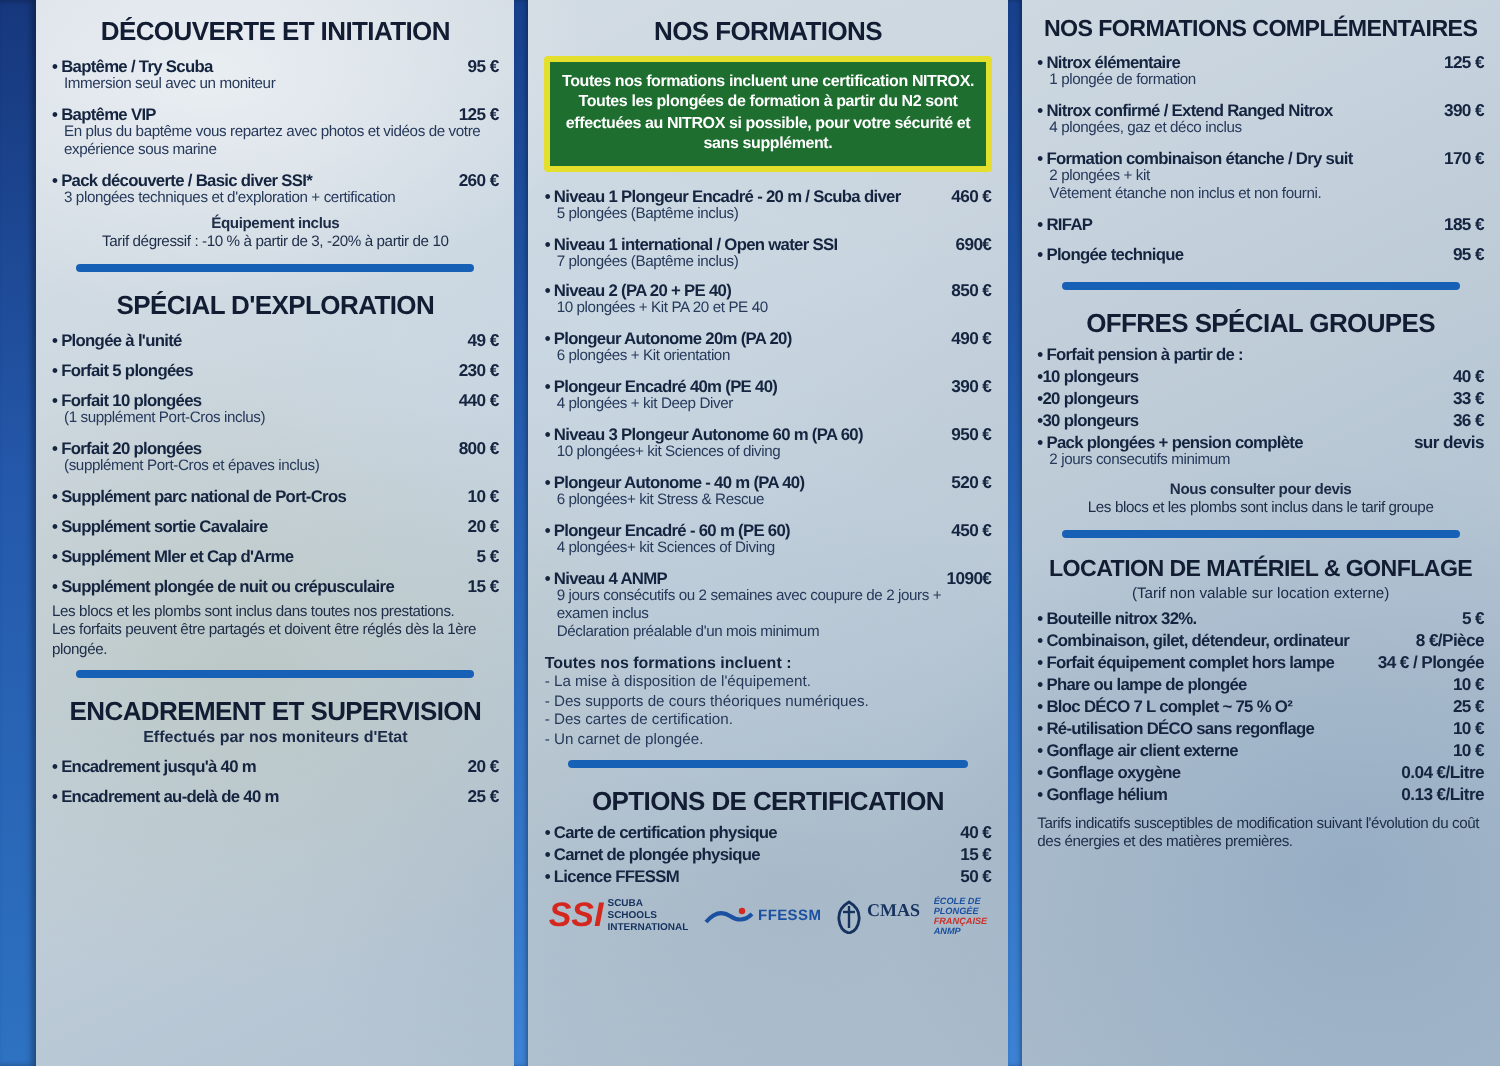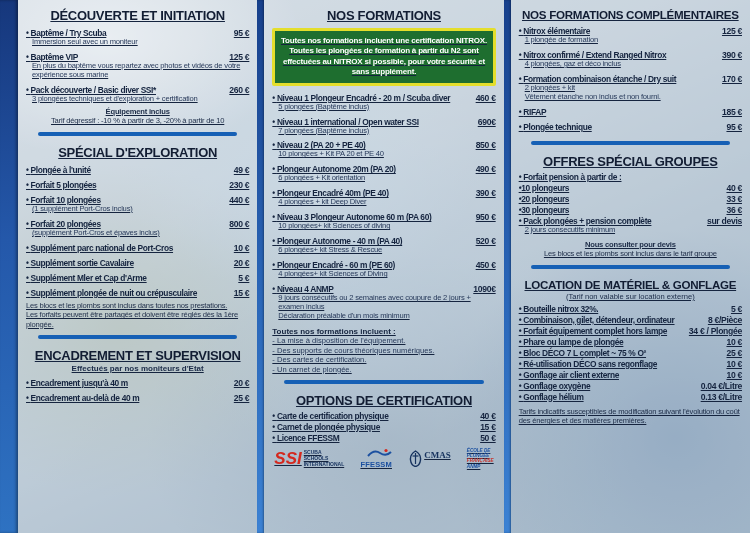--- a/index.html
+++ b/index.html
@@ -14,21 +14,21 @@
       radial-gradient(340px 260px at 52% 82%, rgba(92,122,148,.6), rgba(92,122,148,0) 72%),
       radial-gradient(320px 280px at 90% 82%, rgba(64,104,146,.75), rgba(64,104,146,0) 74%),
       linear-gradient(155deg,#ccd5dc 0%,#b0c0cd 35%,#8ca4b8 65%,#6e8da7 100%);}
   .edge-strip{position:absolute;left:0;top:0;bottom:0;width:18px;
     background:linear-gradient(180deg,#16377c 0%,#2458aa 45%,#2e72c2 100%);
     box-shadow:inset -2px 0 3px rgba(0,0,0,.35);}
   .cols{position:absolute;left:18px;top:0;right:0;bottom:0;display:flex;}
   .fold{width:7px;flex:0 0 7px;background:linear-gradient(180deg,#17408c 0%,#2a66b8 55%,#3c82d4 100%);
     box-shadow:inset -1px 0 2px rgba(0,0,0,.3);}
   .col{flex:1 1 0;min-width:0;background:rgba(229,237,243,.48);padding:5px 8px 14px;box-sizing:border-box;
-    display:flex;flex-direction:column;color:#15243f;text-decoration:underline;}
+    display:flex;flex-direction:column;color:#15243f;}
   .sec-title{text-align:center;font-weight:bold;color:#121d33;font-size:13px;letter-spacing:-.3px;
     white-space:nowrap;margin:3px 0 3px;}
   .sec-title.small{font-size:11.6px;}
   .sec-sub{text-align:center;font-weight:bold;font-size:8px;color:#1a2a47;margin:-2px 0 3px;}
   .sec-sub.thin{font-weight:normal;font-size:7.6px;}
   .item{margin:2px 0 3px;}
   .item.tight{margin:0 0 1px;}
   .line{display:flex;justify-content:space-between;align-items:baseline;gap:4px;white-space:nowrap;}
   .lbl{font-weight:bold;font-size:8.4px;letter-spacing:-.35px;color:#15243f;}
   .lbl::before{content:"• ";}
@@ -42,21 +42,21 @@
   .spacer{flex:1 0 2px;}
   .nitrox{background:#1e6e2f;border:3px solid #e4de2c;border-radius:2px;color:#ffffff;font-weight:bold;
     font-size:8px;letter-spacing:-.2px;line-height:1.3;text-align:center;padding:5px 4px;margin:2px 0 5px;}
   .includes{margin-top:3px;}
   .inc-title{font-weight:bold;font-size:8px;color:#15243f;}
   .inc-line{font-size:7.6px;color:#27395a;line-height:1.25;}
   .logos{display:flex;align-items:center;justify-content:space-between;margin:4px 2px 2px;}
   .logo{display:flex;align-items:center;gap:2px;}
   .ssi-mark{color:#d4281e;font-weight:900;font-style:italic;font-size:17px;line-height:.9;}
   .ssi-text{font-size:5px;font-weight:bold;color:#16325e;line-height:1.2;letter-spacing:0;}
-  .ffessm{display:flex;flex-direction:column;align-items:flex-end;}
+  .ffessm{display:flex;flex-direction:row;align-items:flex-start;}
   .ffessm-name{font-size:7.5px;font-weight:bold;color:#1c50a0;letter-spacing:.2px;}
   .cmas{display:flex;align-items:flex-start;gap:1px;}
   .cmas-name{font-size:9px;font-weight:bold;color:#16325e;font-family:"Liberation Serif",serif;}
   .anmp{display:flex;flex-direction:column;align-items:flex-start;line-height:1.1;}
   .anmp-l{font-size:4.6px;font-weight:bold;font-style:italic;color:#1c50a0;}
   .anmp-l.red{color:#c8322b;}
 </style>
 </head>
 <body>
 

